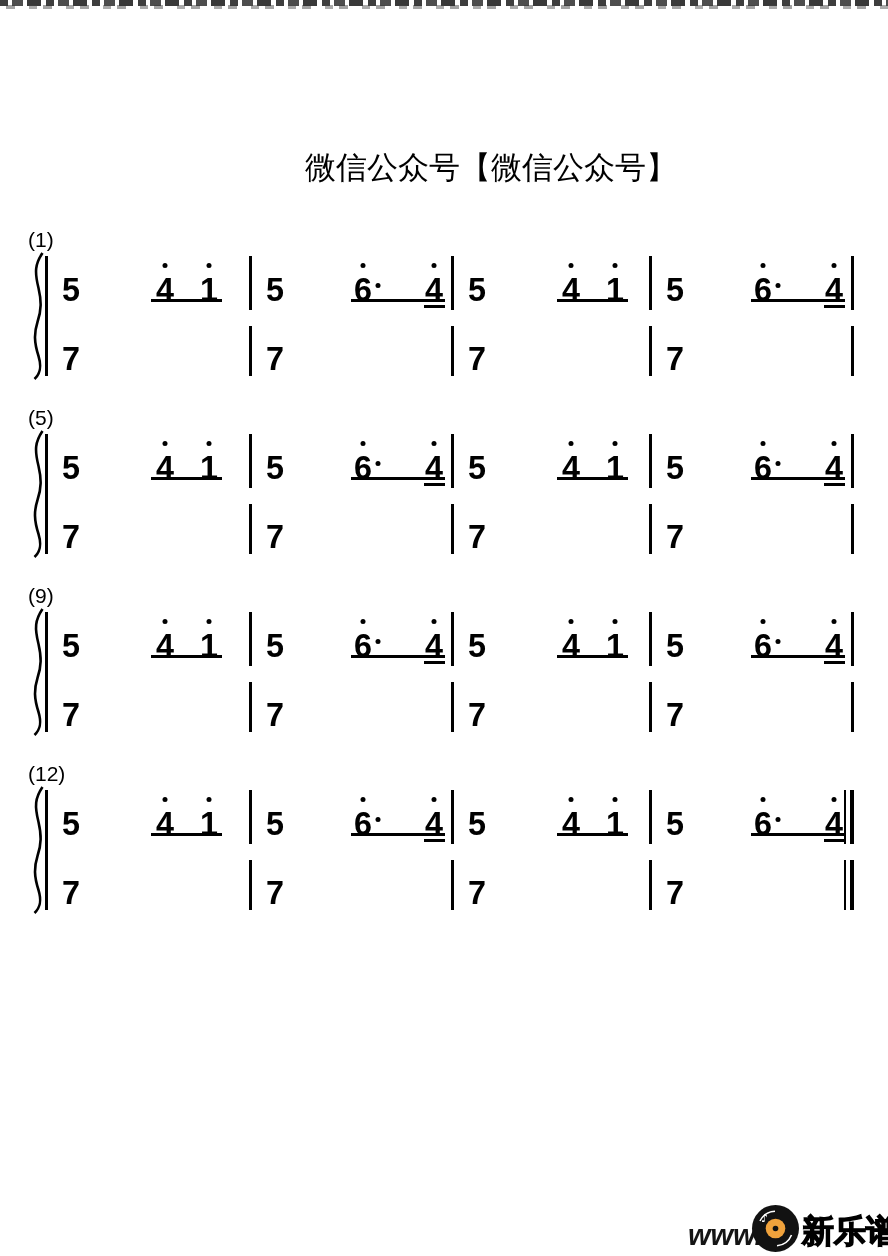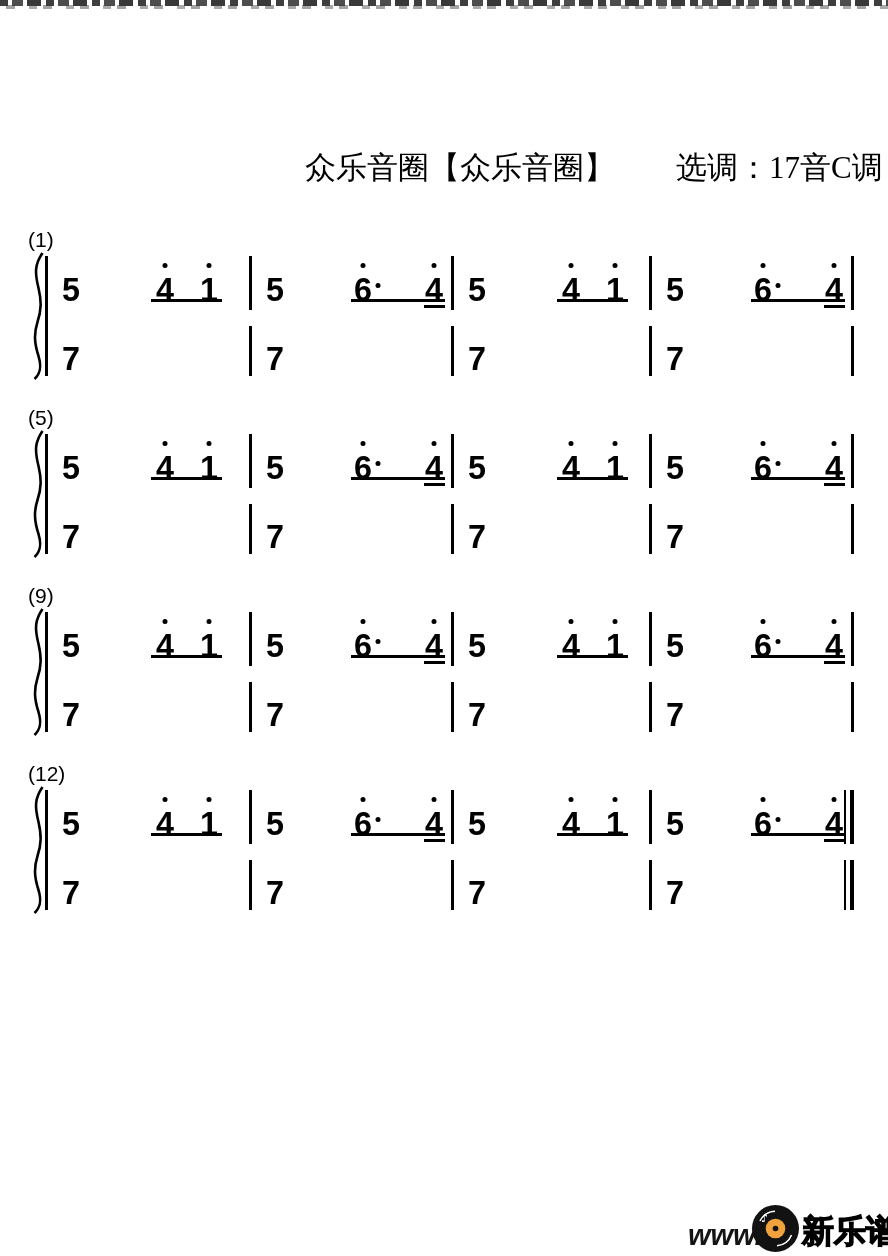--- a/index.html
+++ b/index.html
@@ -56,22 +56,21 @@
 </style>
 </head>
 <body>
 
 <div class="page">
   <div class="scan-noise"></div>
   <div class="scan-noise2"></div>
 
 
   <div class="subtitle">
-    <span class="account">众乐音圈【众乐音圈】</span>
-    <span class="keysel">选调：17音C调</span>
+    <span class="account">微信公众号【微信公众号】</span>
   </div>
 
   <div id="score">
       <div class="" style="position: absolute; left: 0px; top: 0px; width: 888px;">
         <div class="sys-label" style="left: 28px; top: 230px;">(1)</div>
         <div class="brace" style="left: 29px; top: 252px;"><svg width="16" height="128" viewBox="0 0 16 128">
             <path d="M 13.5 1 C 6 12, 5.5 20, 9.5 36 C 12.5 49, 12.5 58, 8.5 70 C 5 81, 5 90, 9.5 104 C 12.5 114, 12 121, 5.5 127" stroke="#000" stroke-width="2.6" fill="none"></path>
           </svg></div>
         <div class="barline" style="left: 45px; top: 256px; height: 120px;"></div>
         <div class="note-digit" style="left: 71px; top: 272px;">5</div>

